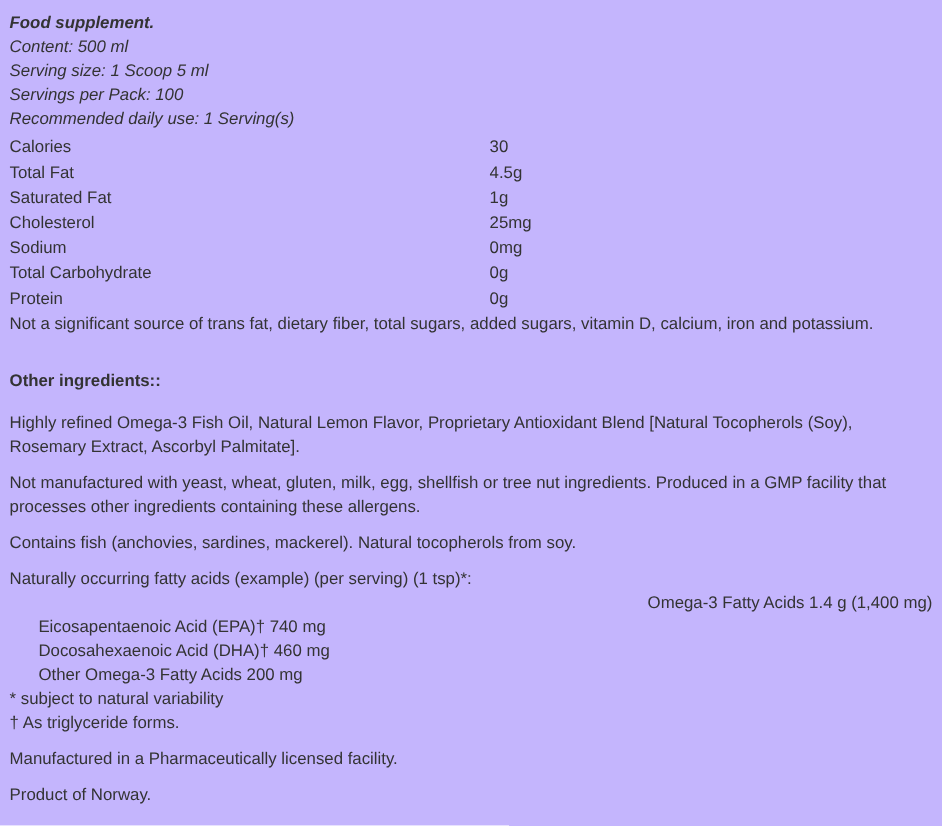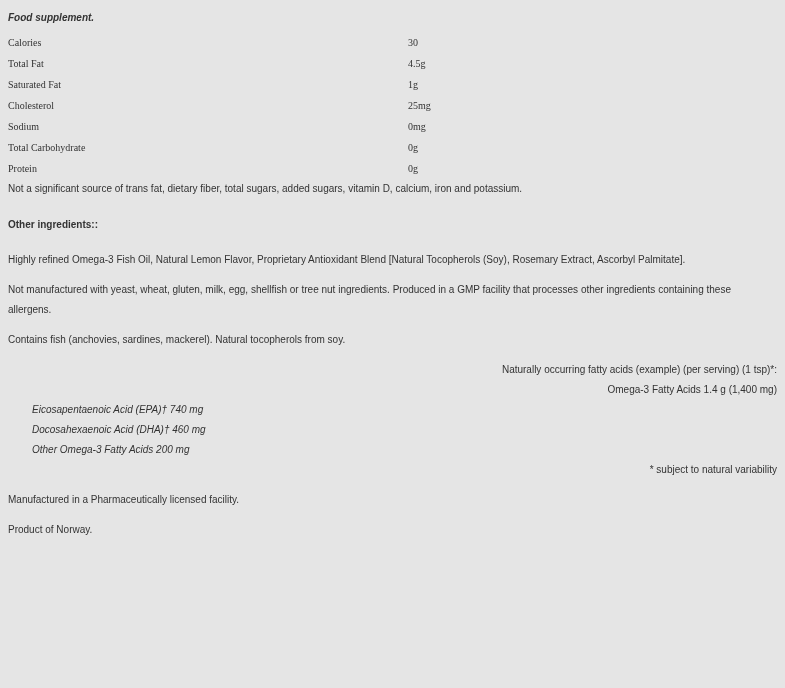--- a/index.html
+++ b/index.html
@@ -7,24 +7,24 @@
     padding: 0;
     background: #ffffff;
   }
   .page {
     position: relative;
     width: 785px;
     height: 688px;
     box-sizing: border-box;
     padding: 8px;
     overflow: hidden;
-    background: #e5e5e5;
+    background: #c4b5fd;
     color: #333333;
     font-family: "Liberation Sans", sans-serif;
-    font-size: 10px;
+    font-size: 14px;
     line-height: 20px;
   }
   .header-block {
     font-style: italic;
     margin: 0 0 4px 0;
   }
   .header-title {
     font-weight: bold;
   }
   table.nutrition {
@@ -32,49 +32,54 @@
     width: 100%;
     table-layout: fixed;
   }
   table.nutrition td {
     padding: 0;
     height: 21px;
     line-height: 21px;
     vertical-align: middle;
     white-space: nowrap;
     overflow: hidden;
-    font-family: Liberation Serif, serif;
   }
   table.nutrition td.label-col {
     width: 400px;
   }
   .footnote {
-    margin: 0 0 16px 0;
+    margin: 0 0 28px 0;
   }
   .section-heading {
     font-weight: bold;
     margin: 0 0 15px 0;
   }
   .para {
     margin: 0 0 10px 0;
   }
   .fatty-block {
     margin: 0 0 10px 0;
   }
-  .fatty-line.indent-0 { padding-left: 0; text-align: right; }
+  .fatty-line.indent-0 { padding-left: 0; }
   .fatty-line.indent-1 { padding-left: 12px; text-align: right; }
-  .fatty-line.indent-2 { padding-left: 24px; font-style: italic; }
+  .fatty-line.indent-2 { padding-left: 24px; }
 </style>
 </head>
 <body>
 
 <div class="page">
 
   <div class="header-block">
     <div class="header-title">Food supplement.</div>
+    <div id="header-lines">
+        <div class="header-line">Content: 500 ml</div>
+        <div class="header-line">Serving size: 1 Scoop 5 ml</div>
+        <div class="header-line">Servings per Pack: 100</div>
+        <div class="header-line">Recommended daily use: 1 Serving(s)</div>
+      </div>
   </div>
 
   <table class="nutrition">
     <tbody id="nutrition-body">
         <tr>
           <td class="label-col">Calories</td>
           <td class="value-col">30</td>
         </tr>
         <tr>
           <td class="label-col">Total Fat</td>
@@ -114,19 +119,20 @@
   <p class="para">Contains fish (anchovies, sardines, mackerel). Natural tocopherols from soy.</p>
 
 
   <div class="fatty-block" id="fatty-acids">
       <div class="fatty-line indent-0">Naturally occurring fatty acids (example) (per serving) (1 tsp)*:</div>
       <div class="fatty-line indent-1">Omega-3 Fatty Acids 1.4 g (1,400 mg)</div>
       <div class="fatty-line indent-2">Eicosapentaenoic Acid (EPA)† 740 mg</div>
       <div class="fatty-line indent-2">Docosahexaenoic Acid (DHA)† 460 mg</div>
       <div class="fatty-line indent-2">Other Omega-3 Fatty Acids 200 mg</div>
       <div class="fatty-line indent-0">* subject to natural variability</div>
+      <div class="fatty-line indent-0">† As triglyceride forms.</div>
     </div>
 
   <p class="para">Manufactured in a Pharmaceutically licensed facility.</p>
 
   <p class="para">Product of Norway.</p>
 
 </div>
 
 </body></html>

